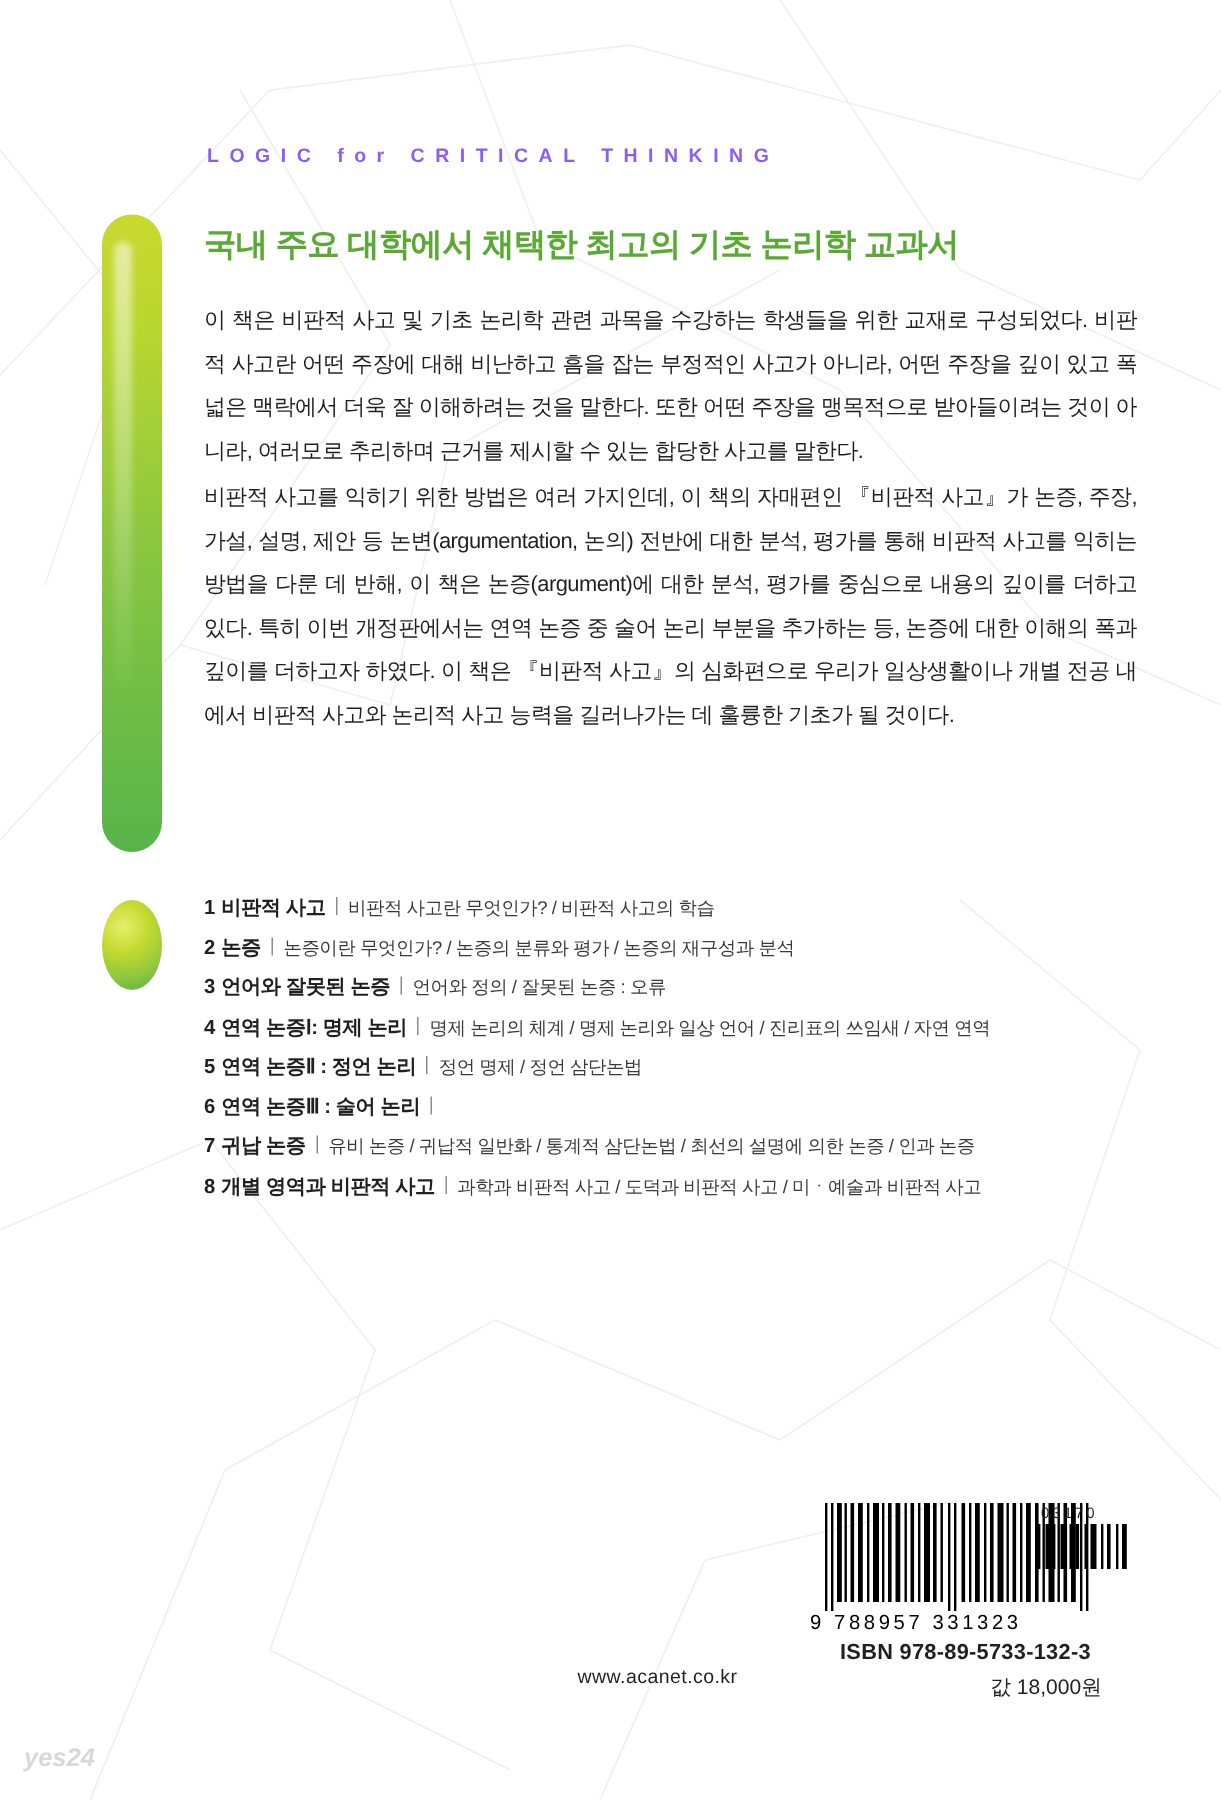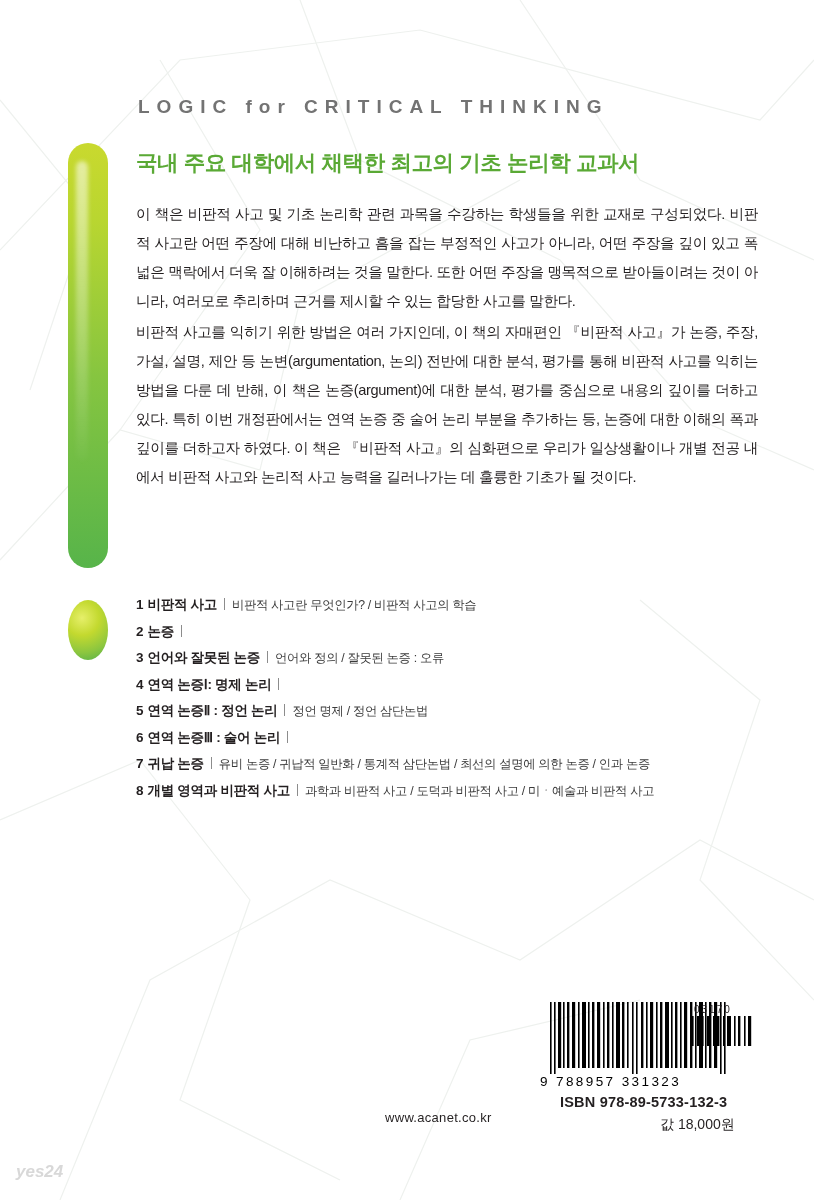--- a/index.html
+++ b/index.html
@@ -26,24 +26,24 @@
     position: absolute;
     left: 0; top: 0;
     width: 814px; height: 1200px;
     pointer-events: none;
   }
   .header-title {
     position: absolute;
     left: 138px;
     top: 96px;
     width: 640px;
-    font-size: 19px;
+    font-size: 13px;
     letter-spacing: 7px;
     font-weight: bold;
-    color: #737373;
+    color: #8b5cf6;
     white-space: nowrap;
   }
   .green-bar {
     position: absolute;
     left: 68px;
     top: 143px;
     width: 40px;
     height: 425px;
     border-radius: 20px;
     background: linear-gradient(180deg, #c9d92e 0%, #b9d630 18%, #86c540 55%, #57b44a 100%);
@@ -241,31 +241,33 @@
     <div class="toc-row">
       <span class="toc-num">1</span>
       <span class="toc-title">비판적 사고</span>
       <span class="toc-sep"></span>
       <span class="toc-sub">비판적 사고란 무엇인가? / 비판적 사고의 학습</span>
     </div>
     <div class="toc-row">
       <span class="toc-num">2</span>
       <span class="toc-title">논증</span>
       <span class="toc-sep"></span>
+      <span class="toc-sub">논증이란 무엇인가? / 논증의 분류와 평가 / 논증의 재구성과 분석</span>
     </div>
     <div class="toc-row">
       <span class="toc-num">3</span>
       <span class="toc-title">언어와 잘못된 논증</span>
       <span class="toc-sep"></span>
       <span class="toc-sub">언어와 정의 / 잘못된 논증 : 오류</span>
     </div>
     <div class="toc-row">
       <span class="toc-num">4</span>
       <span class="toc-title">연역 논증Ⅰ: 명제 논리</span>
       <span class="toc-sep"></span>
+      <span class="toc-sub">명제 논리의 체계 / 명제 논리와 일상 언어 / 진리표의 쓰임새 / 자연 연역</span>
     </div>
     <div class="toc-row">
       <span class="toc-num">5</span>
       <span class="toc-title">연역 논증Ⅱ : 정언 논리</span>
       <span class="toc-sep"></span>
       <span class="toc-sub">정언 명제 / 정언 삼단논법</span>
     </div>
     <div class="toc-row">
       <span class="toc-num">6</span>
       <span class="toc-title">연역 논증Ⅲ : 술어 논리</span>

